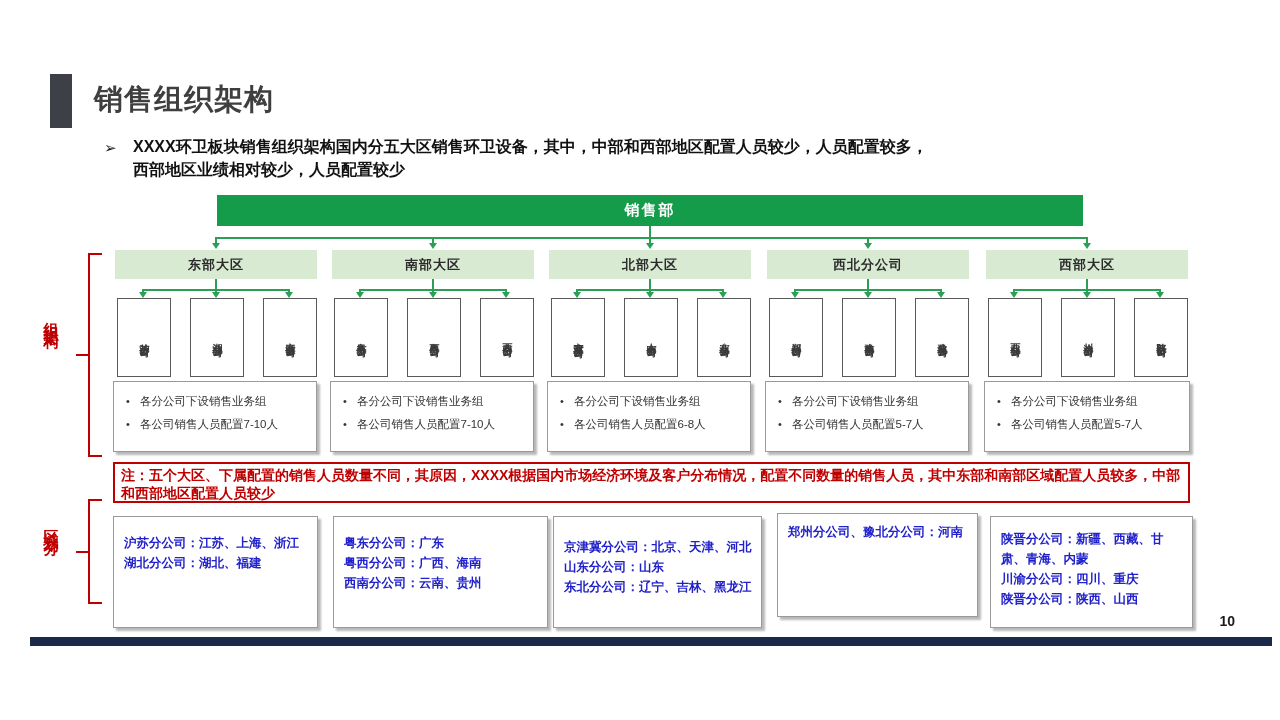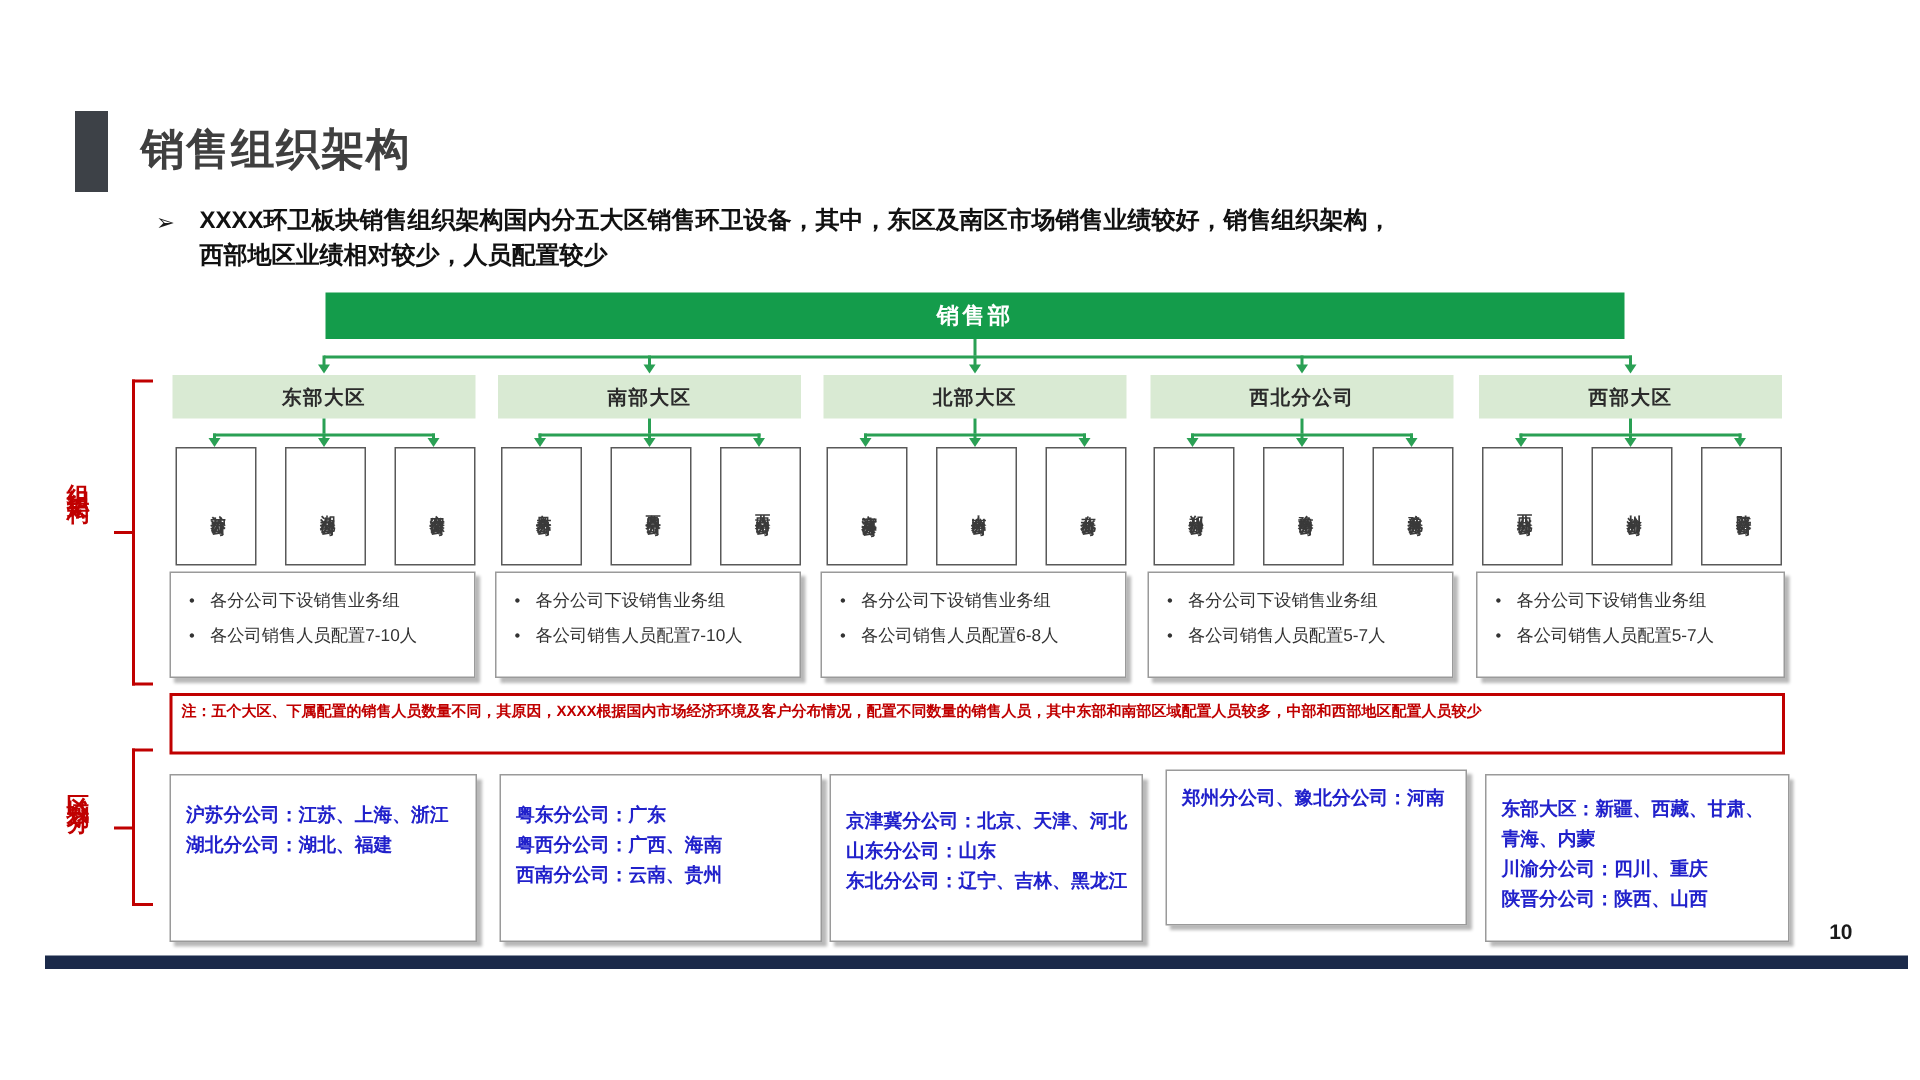--- a/index.html
+++ b/index.html
@@ -42,21 +42,21 @@
     font-size:10px;font-weight:600;color:#3a3a3a;letter-spacing:1px;line-height:1;}
 
   
   .notes-box{top:381px;width:204px;height:71px;background:#fff;border:1px solid #9a9a9a;
     box-shadow:3px 3px 2px rgba(0,0,0,0.28);padding:13px 6px 0 12px;box-sizing:border-box;}
   .note-item{display:flex;font-size:11.5px;color:#333;margin-bottom:9px;line-height:1.2;}
   .note-dot{width:14px;flex:0 0 14px;font-size:11px;color:#333;}
 
   
   .note-bar{left:113px;top:462px;width:1077px;height:41px;background:#fff;border:2px solid #c00000;
-    box-sizing:border-box;padding:2px 6px;font-size:10px;font-weight:bold;color:#c00000;line-height:18px;}
+    box-sizing:border-box;padding:2px 6px;font-size:14px;font-weight:bold;color:#c00000;line-height:18px;}
 
   
   .division-box{top:516px;height:112px;background:#fff;border:1px solid #9a9a9a;
     box-shadow:3px 3px 2px rgba(0,0,0,0.28);box-sizing:border-box;
     padding:16px 8px 0 10px;font-size:12.5px;font-weight:bold;color:#2121cb;line-height:1.6;}
   .division-line{margin:0;}
 
   
   .side-label{left:38px;width:22px;writing-mode:vertical-rl;text-orientation:upright;
     font-size:15px;font-weight:bold;color:#c00000;letter-spacing:4px;}
@@ -67,21 +67,21 @@
   .page-number{left:1195px;top:613px;width:40px;text-align:right;
     font-size:14px;font-weight:bold;color:#1a1a1a;}
 </style>
 </head>
 <body>
 
 <div class="abs title-block"></div>
 <div class="abs page-title">销售组织架构</div>
 
 <div class="abs bullet-marker">➢</div>
-<div class="abs bullet-line1">XXXX环卫板块销售组织架构国内分五大区销售环卫设备，其中，东区及南区市场销售业绩较好，销售组织架构，</div>
+<div class="abs bullet-line1">XXXX环卫板块销售组织架构国内分五大区销售环卫设备，其中，中部和西部地区配置人员较少，人员配置较多，</div>
 <div class="abs bullet-line2">西部地区业绩相对较少，人员配置较少</div>
 
 <div class="abs root-bar">销售部</div>
 
 <div class="vline" style="left:649px;top:226px;height:11px"></div>
 <div class="hline" style="left:216px;top:237px;width:872px"></div>
 <div class="vline" style="left:215px;top:237px;height:7px"></div>
 <div class="arrow" style="left:212px;top:243px"></div>
 <div class="vline" style="left:432px;top:237px;height:7px"></div>
 <div class="arrow" style="left:429px;top:243px"></div>
@@ -257,21 +257,21 @@
 </div>
 <div class="abs division-box" style="left:553px;width:209px;padding-top:20px">
   <p class="division-line">京津冀分公司：北京、天津、河北</p>
   <p class="division-line">山东分公司：山东</p>
   <p class="division-line">东北分公司：辽宁、吉林、黑龙江</p>
 </div>
 <div class="abs division-box" style="left:777px;width:201px;top:513px;height:104px;padding-top:8px">
   <p class="division-line">郑州分公司、豫北分公司：河南</p>
 </div>
 <div class="abs division-box" style="left:990px;width:203px;padding-top:12px">
-  <p class="division-line">东部大区：新疆、西藏、甘肃、青海、内蒙</p>
+  <p class="division-line">陕晋分公司：新疆、西藏、甘肃、青海、内蒙</p>
   <p class="division-line">川渝分公司：四川、重庆</p>
   <p class="division-line">陕晋分公司：陕西、山西</p>
 </div>
 
 <div class="abs side-label" style="top:310px">组织架构</div>
 <div class="bracket" style="left:88px;top:253px;width:2px;height:204px"></div>
 <div class="bracket" style="left:88px;top:253px;width:14px;height:2px"></div>
 <div class="bracket" style="left:88px;top:455px;width:14px;height:2px"></div>
 <div class="bracket" style="left:76px;top:354px;width:12px;height:2px"></div>
 

